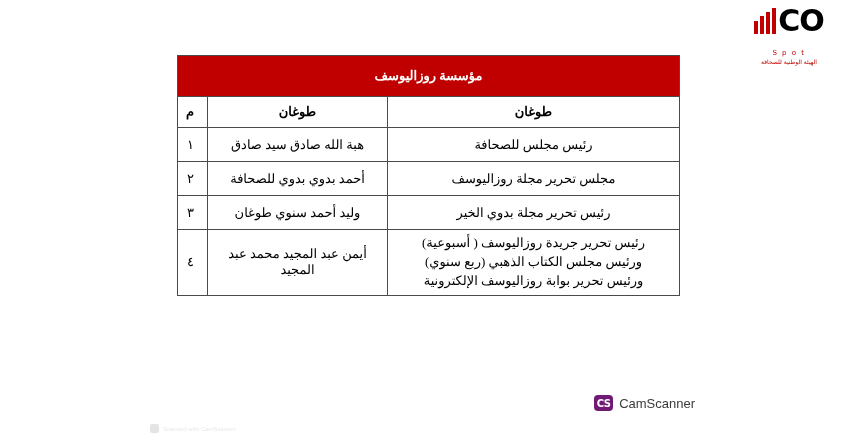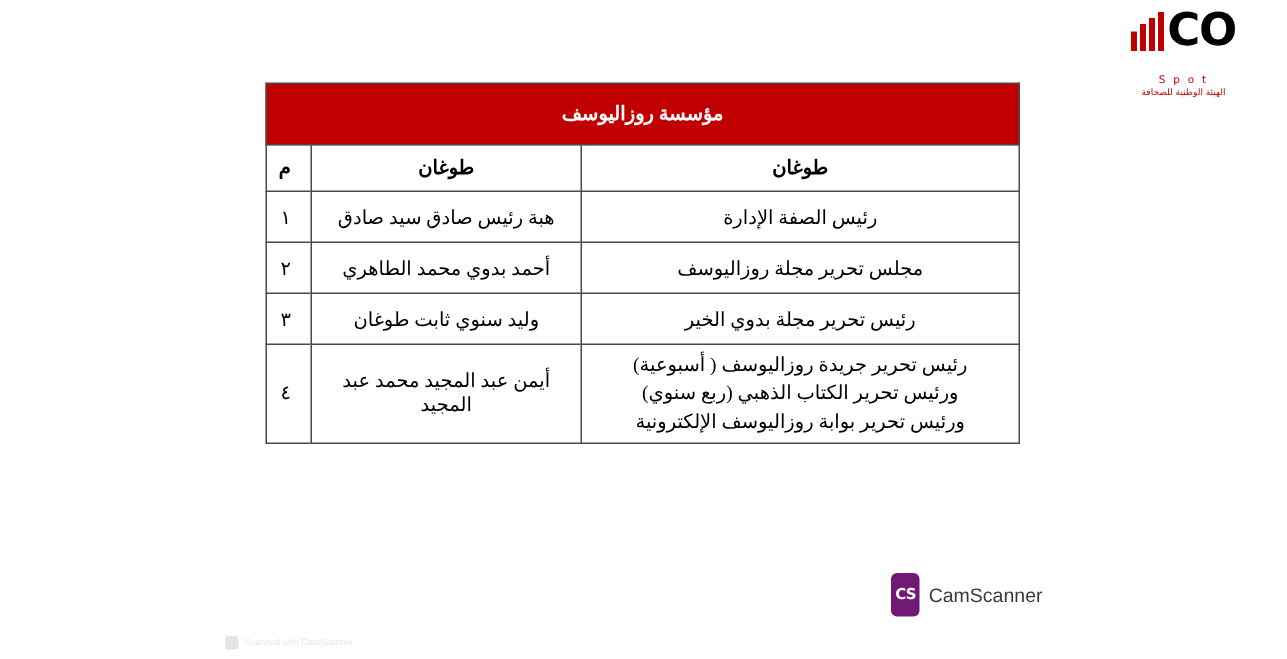--- a/index.html
+++ b/index.html
@@ -121,21 +121,21 @@
     position: absolute;
     right: 163px;
     bottom: 28px;
     display: flex;
     align-items: center;
     gap: 6px;
     direction: ltr;
   }
   .cs-badge {
     width: 19px;
-    height: 29px;
+    height: 16px;
     border-radius: 4px;
     background: #701a75;
     color: #ffffff;
     font-family: "DejaVu Sans", sans-serif;
     font-weight: bold;
     font-size: 10px;
     display: flex;
     align-items: center;
     justify-content: center;
     letter-spacing: -0.5px;
@@ -198,38 +198,38 @@
         <th class="title-cell" colspan="3">مؤسسة روزاليوسف</th>
       </tr>
       <tr>
         <th class="hdr">طوغان</th>
         <th class="hdr">طوغان</th>
         <th class="hdr">م</th>
       </tr>
     </thead>
     <tbody>
       <tr>
-        <td>رئيس الصفة الإدارة</td>
-        <td>هبة رئيس صادق سيد صادق</td>
+        <td>رئيس مجلس للصحافة</td>
+        <td>هبة الله صادق سيد صادق</td>
         <td>١</td>
       </tr>
       <tr>
         <td>مجلس تحرير مجلة روزاليوسف</td>
-        <td>أحمد بدوي محمد الطاهري</td>
+        <td>أحمد بدوي بدوي للصحافة</td>
         <td>٢</td>
       </tr>
       <tr>
         <td>رئيس تحرير مجلة بدوي الخير</td>
-        <td>وليد سنوي ثابت طوغان</td>
+        <td>وليد أحمد سنوي طوغان</td>
         <td>٣</td>
       </tr>
       <tr>
         <td class="role-multi">
           <span>رئيس تحرير جريدة روزاليوسف ( أسبوعية)</span>
-          <span>ورئيس تحرير الكتاب الذهبي (ربع سنوي)</span>
+          <span>ورئيس مجلس الكتاب الذهبي (ربع سنوي)</span>
           <span>ورئيس تحرير بوابة روزاليوسف الإلكترونية</span>
         </td>
         <td>أيمن عبد المجيد محمد عبد المجيد</td>
         <td>٤</td>
       </tr>
     </tbody>
   </table>
 </div>
 
 <div class="camscanner">

